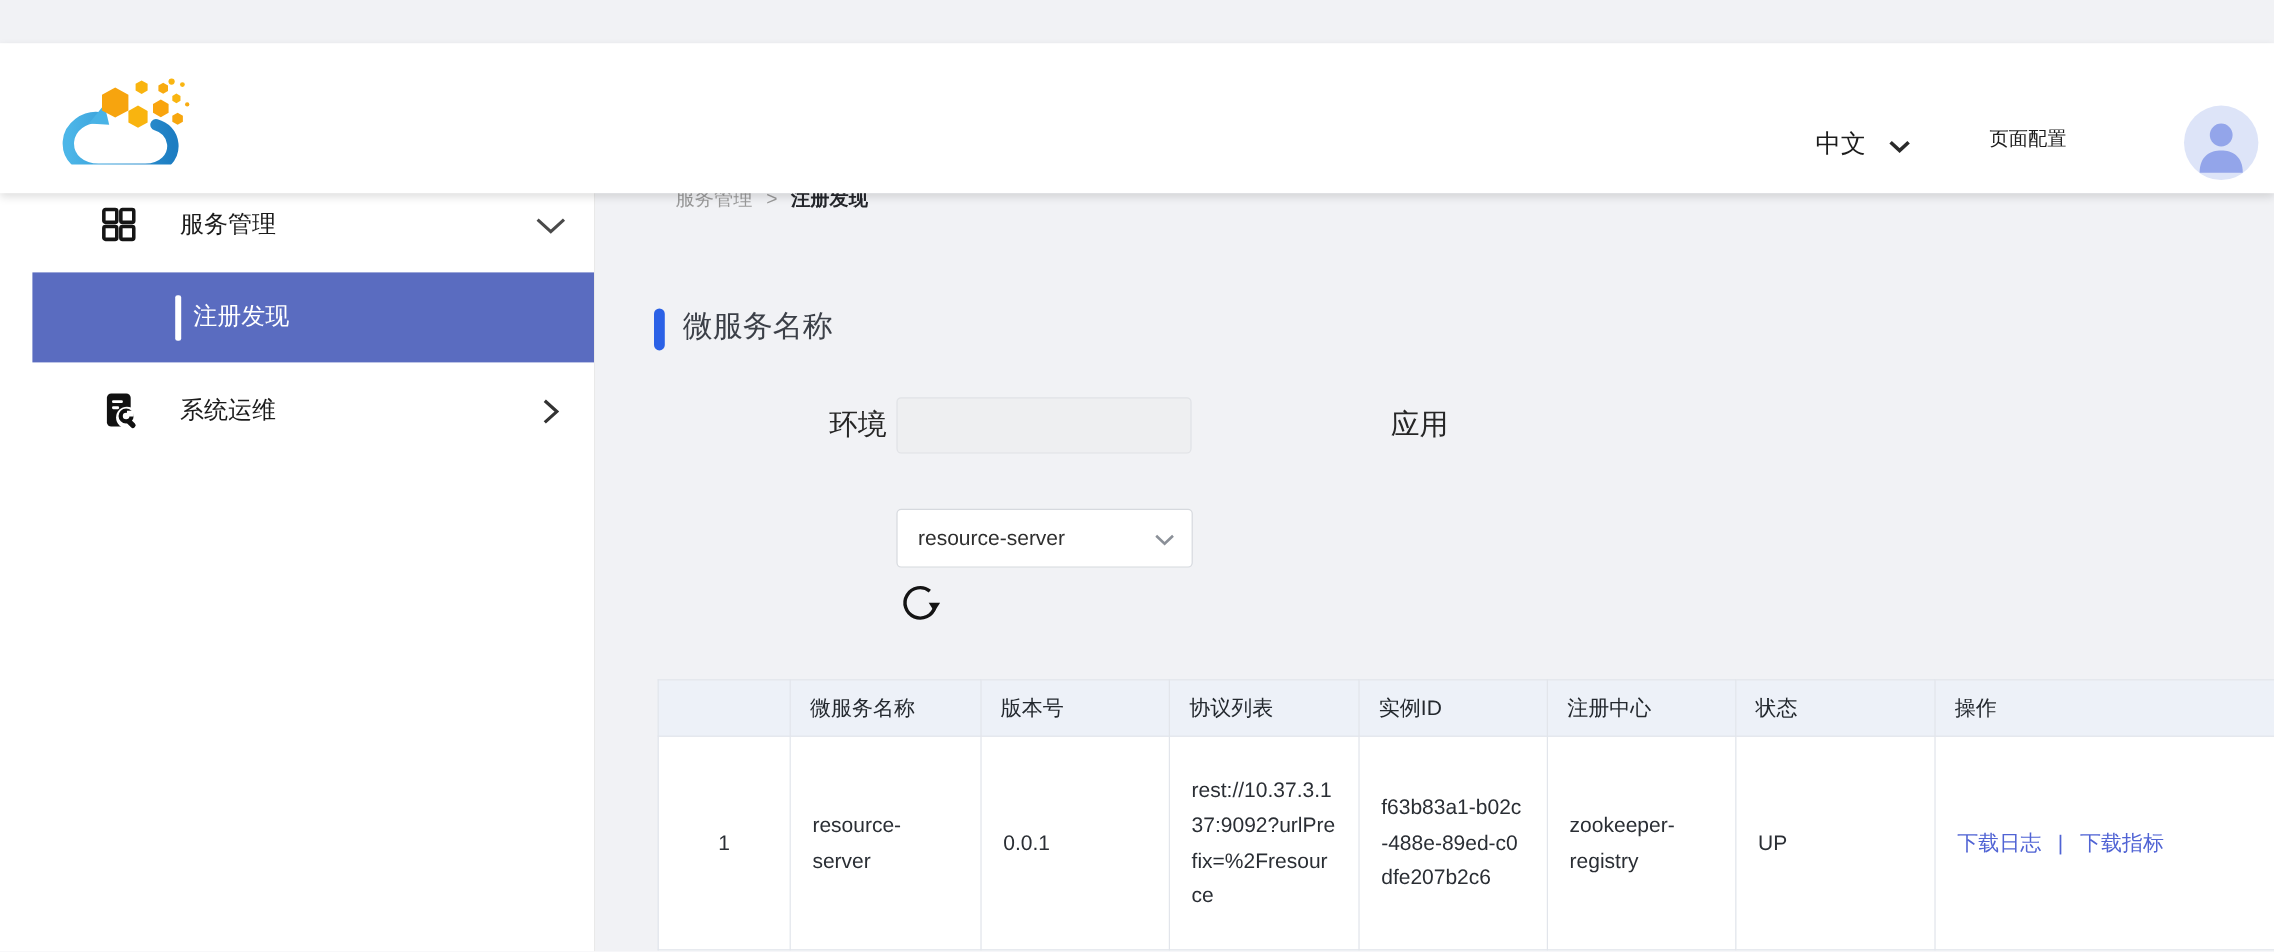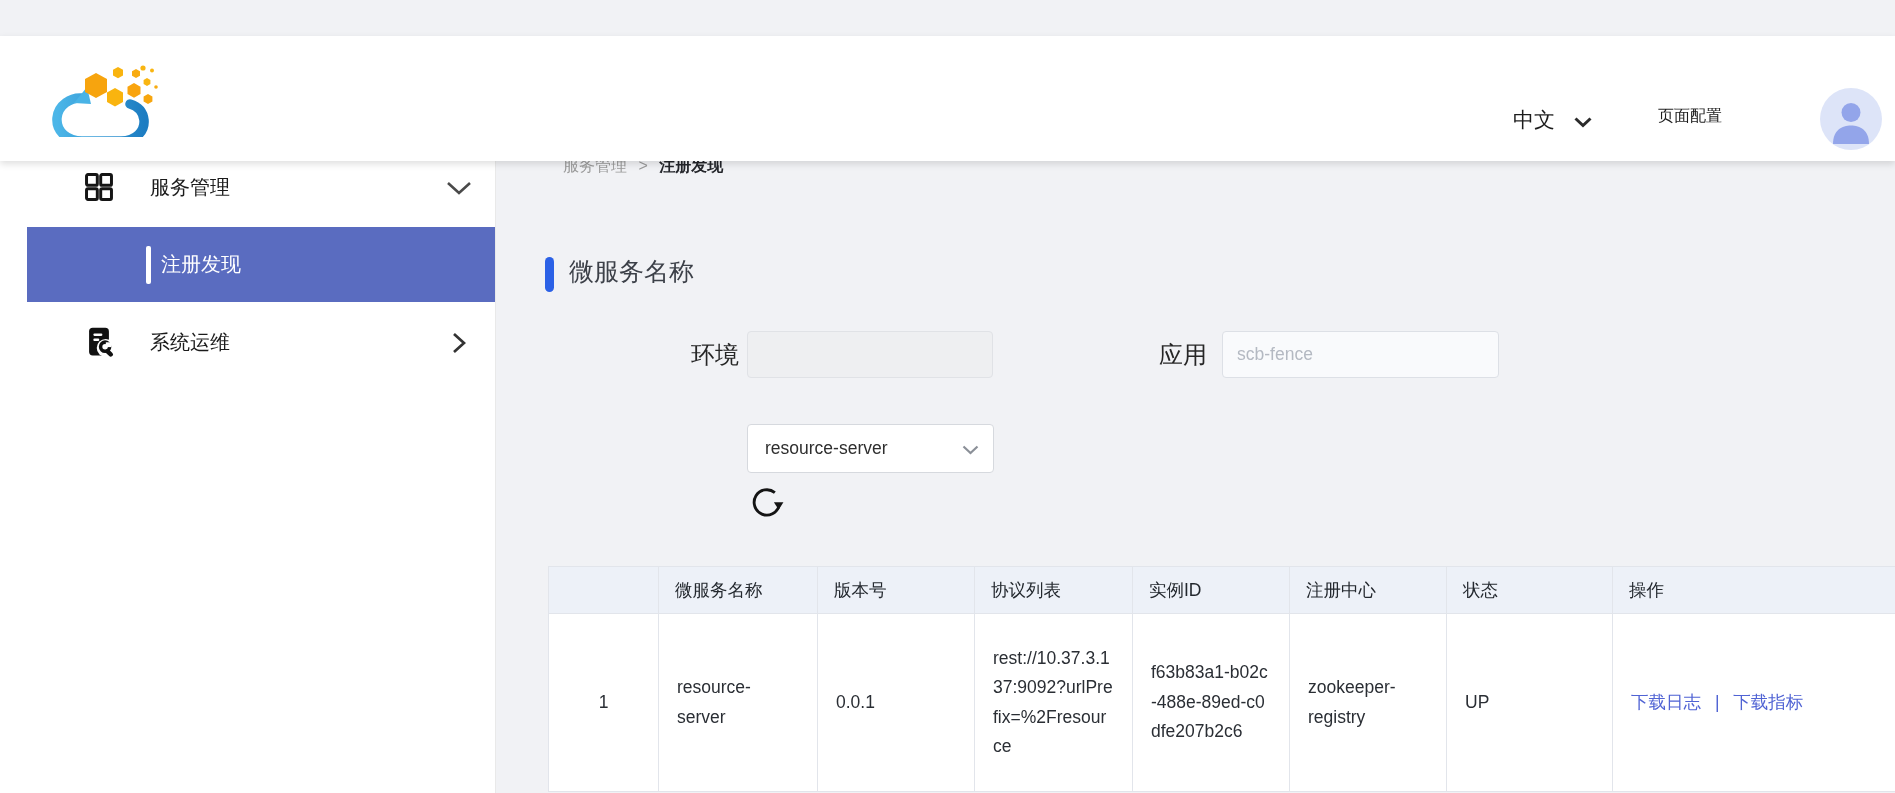--- a/index.html
+++ b/index.html
@@ -155,21 +155,20 @@
       <span class="crumb-current">注册发现</span>
     </div>
 
     <div class="sec-bar"></div>
     <div class="sec-title">微服务名称</div>
 
     <label class="fld-label lbl-env">环境</label>
     <input class="inp inp-env" value="" style="">
 
     <label class="fld-label lbl-app">应用</label>
-    <input class="inp inp-app" placeholder="scb-fence" style="">
 
     <div class="select">
       <span class="sel-text">resource-server</span>
       <svg class="sel-caret" width="17" height="10" viewBox="0 0 17 10">
         <polyline points="1.5,1.5 8.5,8 15.5,1.5" fill="none" stroke="#8b9098" stroke-width="2.2"></polyline>
       </svg>
     </div>
 
     <svg class="refresh" viewBox="0 0 36 36">
       <path d="M24.5 7.2 A12 12 0 1 0 28.5 19.5" fill="none" stroke="#141414" stroke-width="2.7"></path>

